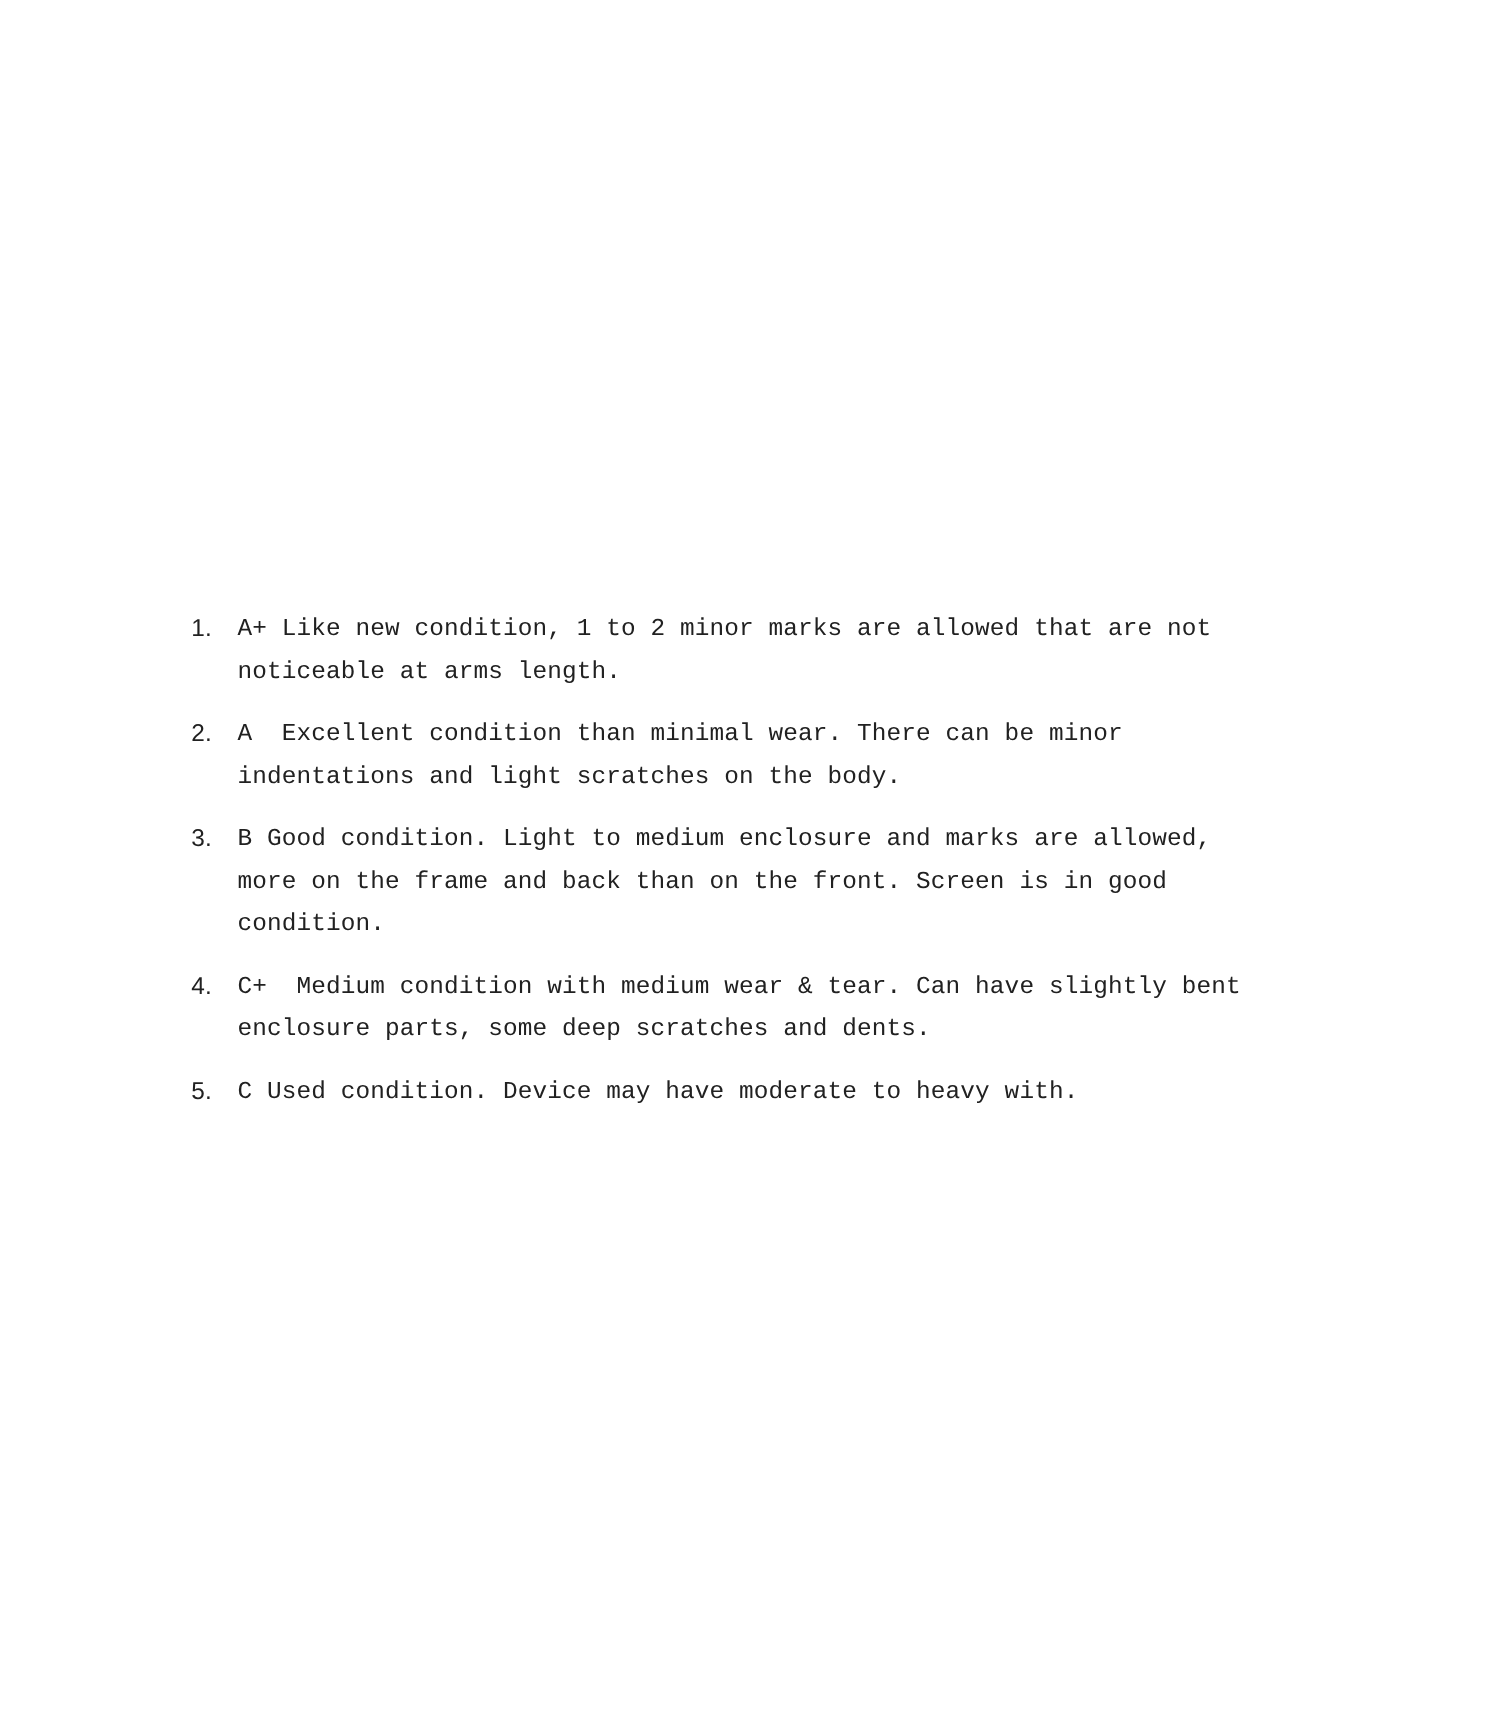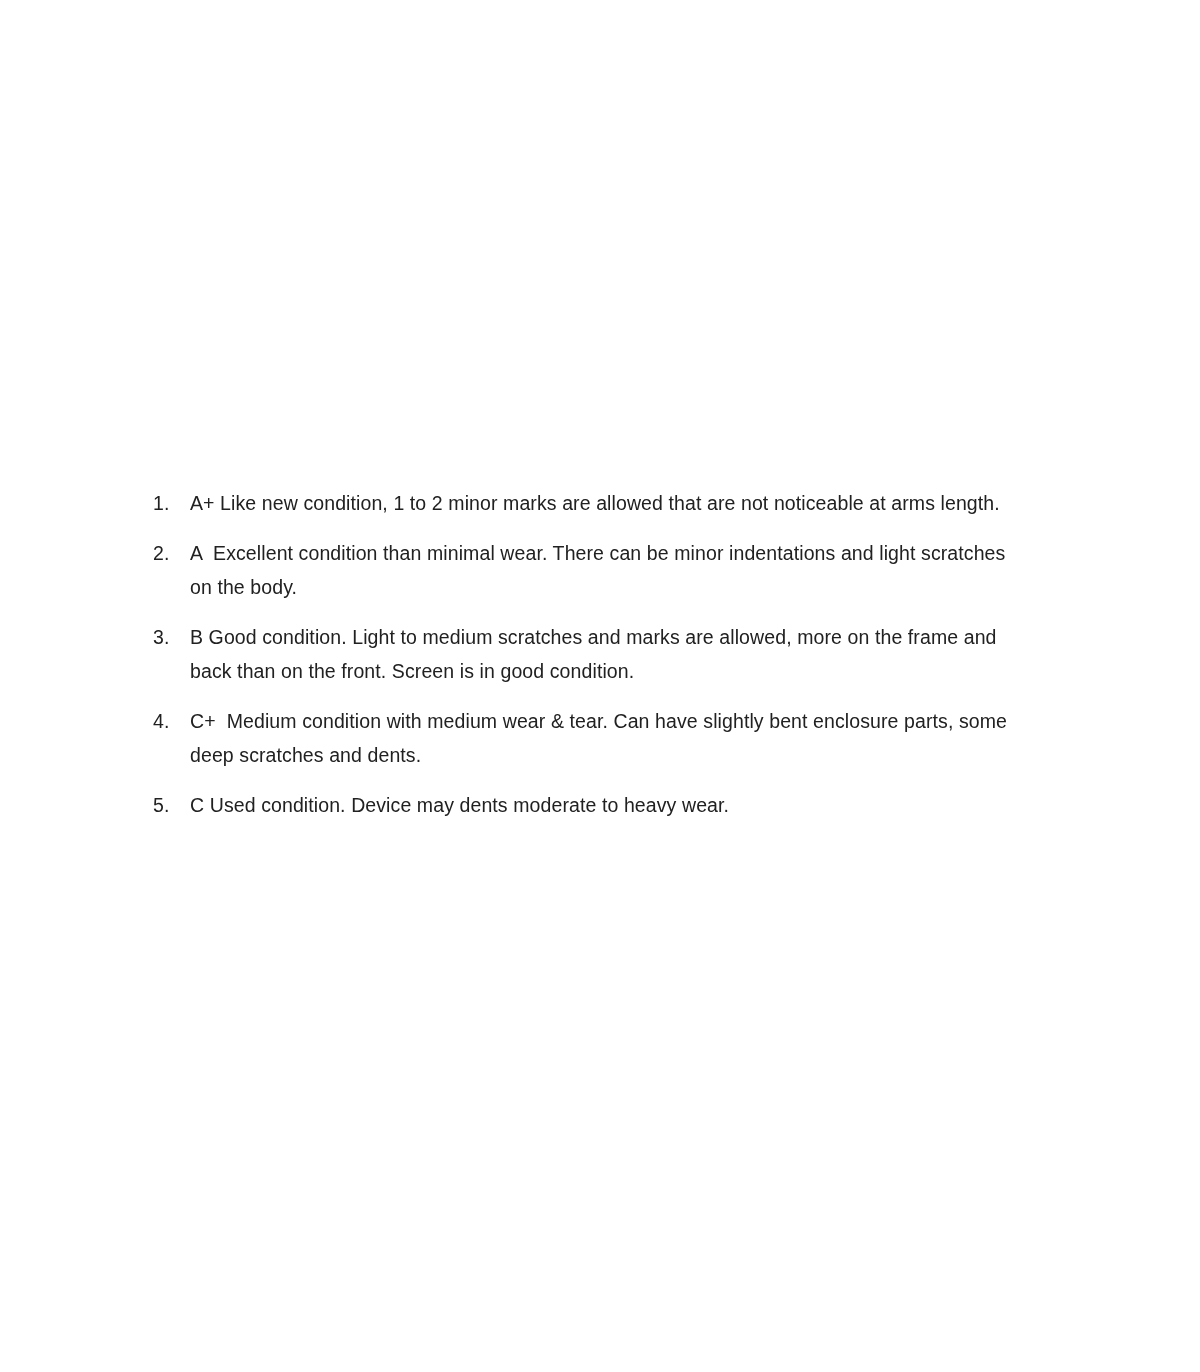--- a/index.html
+++ b/index.html
@@ -37,47 +37,48 @@
     letter-spacing: 0.1px;
   }
   .item-number {
     flex: 0 0 37px;
     white-space: pre;
   }
   .item-text {
     flex: 1 1 auto;
     max-width: 820px;
     white-space: pre-wrap;
+    font-family: Liberation Mono, monospace;
   }
 </style>
 </head>
 <body>
 
 <div class="page">
   <div class="condition-list">
 
     <div class="list-item">
       <span class="item-number">1.</span>
       <span class="item-text">A+ Like new condition, 1 to 2 minor marks are allowed that are not noticeable at arms length.</span>
     </div>
 
     <div class="list-item">
       <span class="item-number">2.</span>
       <span class="item-text">A  Excellent condition than minimal wear. There can be minor indentations and light scratches on the body.</span>
     </div>
 
     <div class="list-item">
       <span class="item-number">3.</span>
-      <span class="item-text">B Good condition. Light to medium scratches and marks are allowed, more on the frame and back than on the front. Screen is in good condition.</span>
+      <span class="item-text">B Good condition. Light to medium enclosure and marks are allowed, more on the frame and back than on the front. Screen is in good condition.</span>
     </div>
 
     <div class="list-item">
       <span class="item-number">4.</span>
       <span class="item-text">C+  Medium condition with medium wear &amp; tear. Can have slightly bent enclosure parts, some deep scratches and dents.</span>
     </div>
 
     <div class="list-item">
       <span class="item-number">5.</span>
-      <span class="item-text">C Used condition. Device may dents moderate to heavy wear.</span>
+      <span class="item-text">C Used condition. Device may have moderate to heavy with.</span>
     </div>
 
   </div>
 </div>
 
 </body></html>

